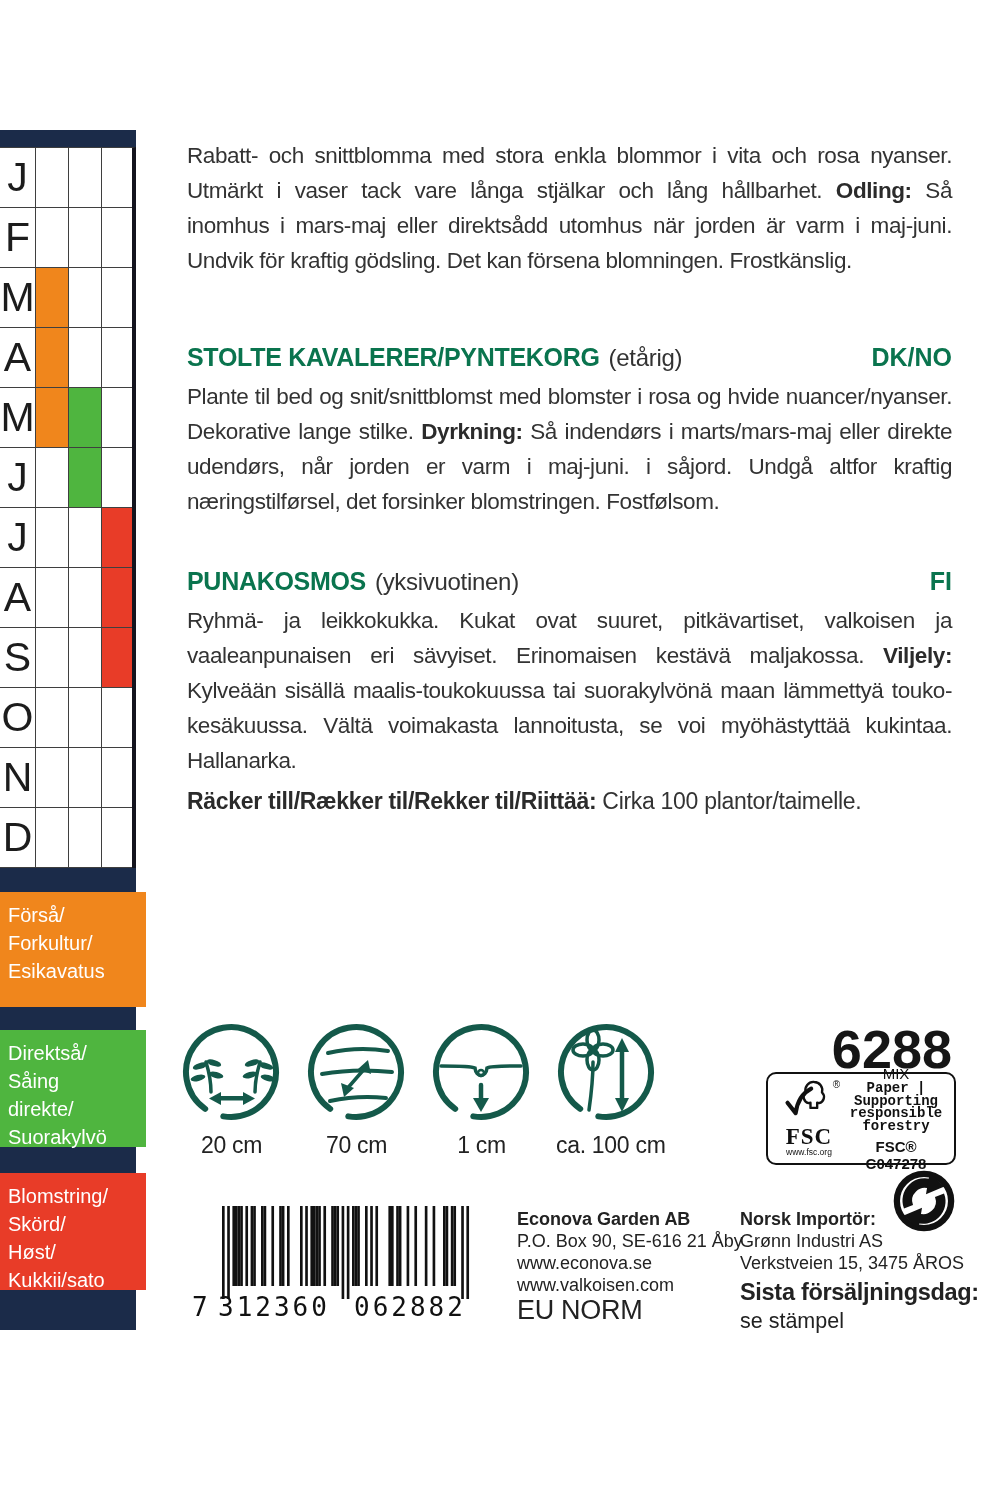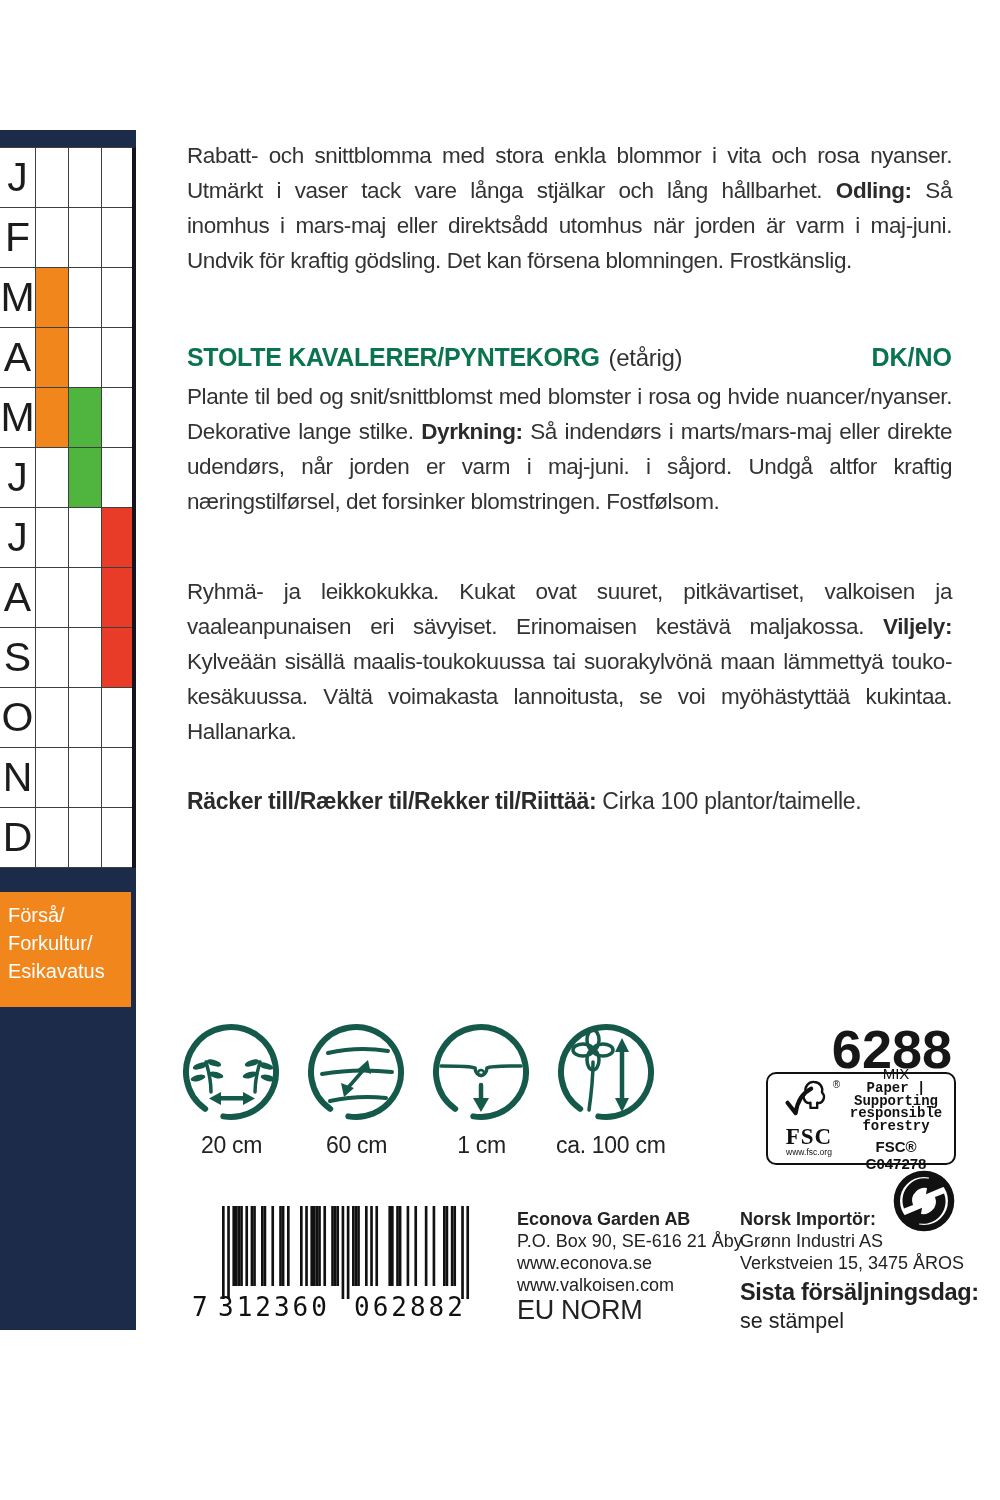--- a/index.html
+++ b/index.html
@@ -8,21 +8,21 @@
 
   
   .sidebar{position:absolute;left:0;top:130px;width:136px;height:1200px;background:var(--navy);}
   .cal-grid{position:absolute;left:0;top:17px;width:132px;background:#fff;
             border-right:4px solid #14141e;border-top:1px solid #3f3f3f;}
   .cal-row{display:flex;height:60px;border-bottom:1px solid #3f3f3f;box-sizing:border-box;}
   .cal-month{width:35px;display:flex;align-items:center;justify-content:center;
              font-size:41px;color:#1c1c1c;}
   .cal-cell{width:33px;border-left:1px solid #3f3f3f;box-sizing:border-box;}
   .cal-cell:last-child{width:31px;}
-  .legend-block{position:absolute;left:0;width:131px;box-sizing:border-box;
+  .legend-block{position:absolute;left:0;width:146px;box-sizing:border-box;
                 padding:9px 4px 0 8px;color:#fff;font-size:20px;line-height:28px;}
   .legend-block div{white-space:nowrap;}
   .lg-orange{top:762px;height:115px;background:var(--orange);}
   .lg-green{top:900px;height:117px;background:var(--green);}
   .lg-red{top:1043px;height:117px;background:var(--red);}
 
   
   .main{position:absolute;left:187px;width:765px;}
   .sec{position:absolute;left:0;width:765px;}
   .sec-head{display:flex;align-items:baseline;}
@@ -152,38 +152,55 @@
           <span class="cal-cell"></span>
           <span class="cal-cell"></span>
           <span class="cal-cell"></span>
         </div>
       </div>
     <div class="legend-block lg-orange">
       <div>Förså/</div>
       <div>Forkultur/</div>
       <div>Esikavatus</div>
     </div>
+    <div class="legend-block lg-green">
+      <div>Direktså/</div>
+      <div>Såing</div>
+      <div>direkte/</div>
+      <div>Suorakylvö</div>
+    </div>
+    <div class="legend-block lg-red">
+      <div>Blomstring/</div>
+      <div>Skörd/</div>
+      <div>Høst/</div>
+      <div>Kukkii/sato</div>
+    </div>
   </aside>
 
   <div class="main">
 
     <section class="sec sec1">
       <p class="sec-body"><span>Rabatt- och snittblomma med stora enkla blommor i vita och rosa nyanser. Utmärkt i vaser tack vare långa stjälkar och lång hållbarhet. </span><b>Odling:</b><span> Så inomhus i mars-maj eller direktsådd utomhus när jorden är varm i maj-juni. Undvik för kraftig gödsling. Det kan försena blomningen. Frostkänslig.</span></p>
     </section>
 
     <section class="sec sec2">
       <div class="sec-head">
         <span class="sec-title">STOLTE KAVALERER/PYNTEKORG</span>
         <span class="sec-sub">(etårig)</span>
         <span class="sec-lang">DK/NO</span>
       </div>
       <p class="sec-body"><span>Plante til bed og snit/snittblomst med blomster i rosa og hvide nuancer/nyanser. Dekorative lange stilke. </span><b>Dyrkning:</b><span> Så indendørs i marts/mars-maj eller direkte udendørs, når jorden er varm i maj-juni. i såjord. Undgå altfor kraftig næringstilførsel, det forsinker blomstringen. Fostfølsom.</span></p>
     </section>
 
     <section class="sec sec3">
+      <div class="sec-head">
+        <span class="sec-title">PUNAKOSMOS</span>
+        <span class="sec-sub">(yksivuotinen)</span>
+        <span class="sec-lang">FI</span>
+      </div>
       <p class="sec-body"><span>Ryhmä- ja leikkokukka. Kukat ovat suuret, pitkävartiset, valkoisen ja vaaleanpunaisen eri sävyiset. Erinomaisen kestävä maljakossa. </span><b>Viljely:</b><span> Kylveään sisällä maalis-toukokuussa tai suorakylvönä maan lämmettyä touko-kesäkuussa. Vältä voimakasta lannoitusta, se voi myöhästyttää kukintaa. Hallanarka.</span></p>
     </section>
 
     <div class="yield"><b>Räcker till/Rækker til/Rekker til/Riittää:</b><span> Cirka 100 plantor/taimelle.</span></div>
   </div>
 
   <div class="icons">
 
     <figure class="icon-fig" style="margin:0">
       <svg width="101" height="101" viewBox="0 0 101 101">
@@ -216,21 +233,21 @@
           <path d="M22 31 Q52 24 82 29" stroke-width="4"></path>
           <path d="M16 52 Q50 46 86 50" stroke-width="4"></path>
           <path d="M24 79 Q52 73 80 76" stroke-width="4"></path>
           <path d="M40 68 L60 45" stroke-width="3.5"></path>
         </g>
         <g fill="#14594a">
           <polygon points="62,38 65,52 52,47"></polygon>
           <polygon points="38,75 35,61 48,66"></polygon>
         </g>
       </svg>
-      <figcaption class="icon-label">60 cm</figcaption>
+      <figcaption class="icon-label">70 cm</figcaption>
     </figure>
 
     <figure class="icon-fig" style="margin:0">
       <svg width="101" height="101" viewBox="0 0 101 101">
         <g stroke="#14594a" fill="none" stroke-linecap="round">
           <circle cx="50" cy="50" r="45" stroke-width="6" pathLength="100" stroke-dasharray="93 7" transform="rotate(125 50 50)"></circle>
           <path d="M10 44 C28 44 40 44 44 46 C45 56 55 56 56 46 C60 44 72 44 90 44" stroke-width="3.5"></path>
           <circle cx="50" cy="51" r="3" stroke-width="2.5"></circle>
           <path d="M50 63 L50 76" stroke-width="4.5"></path>
         </g>

